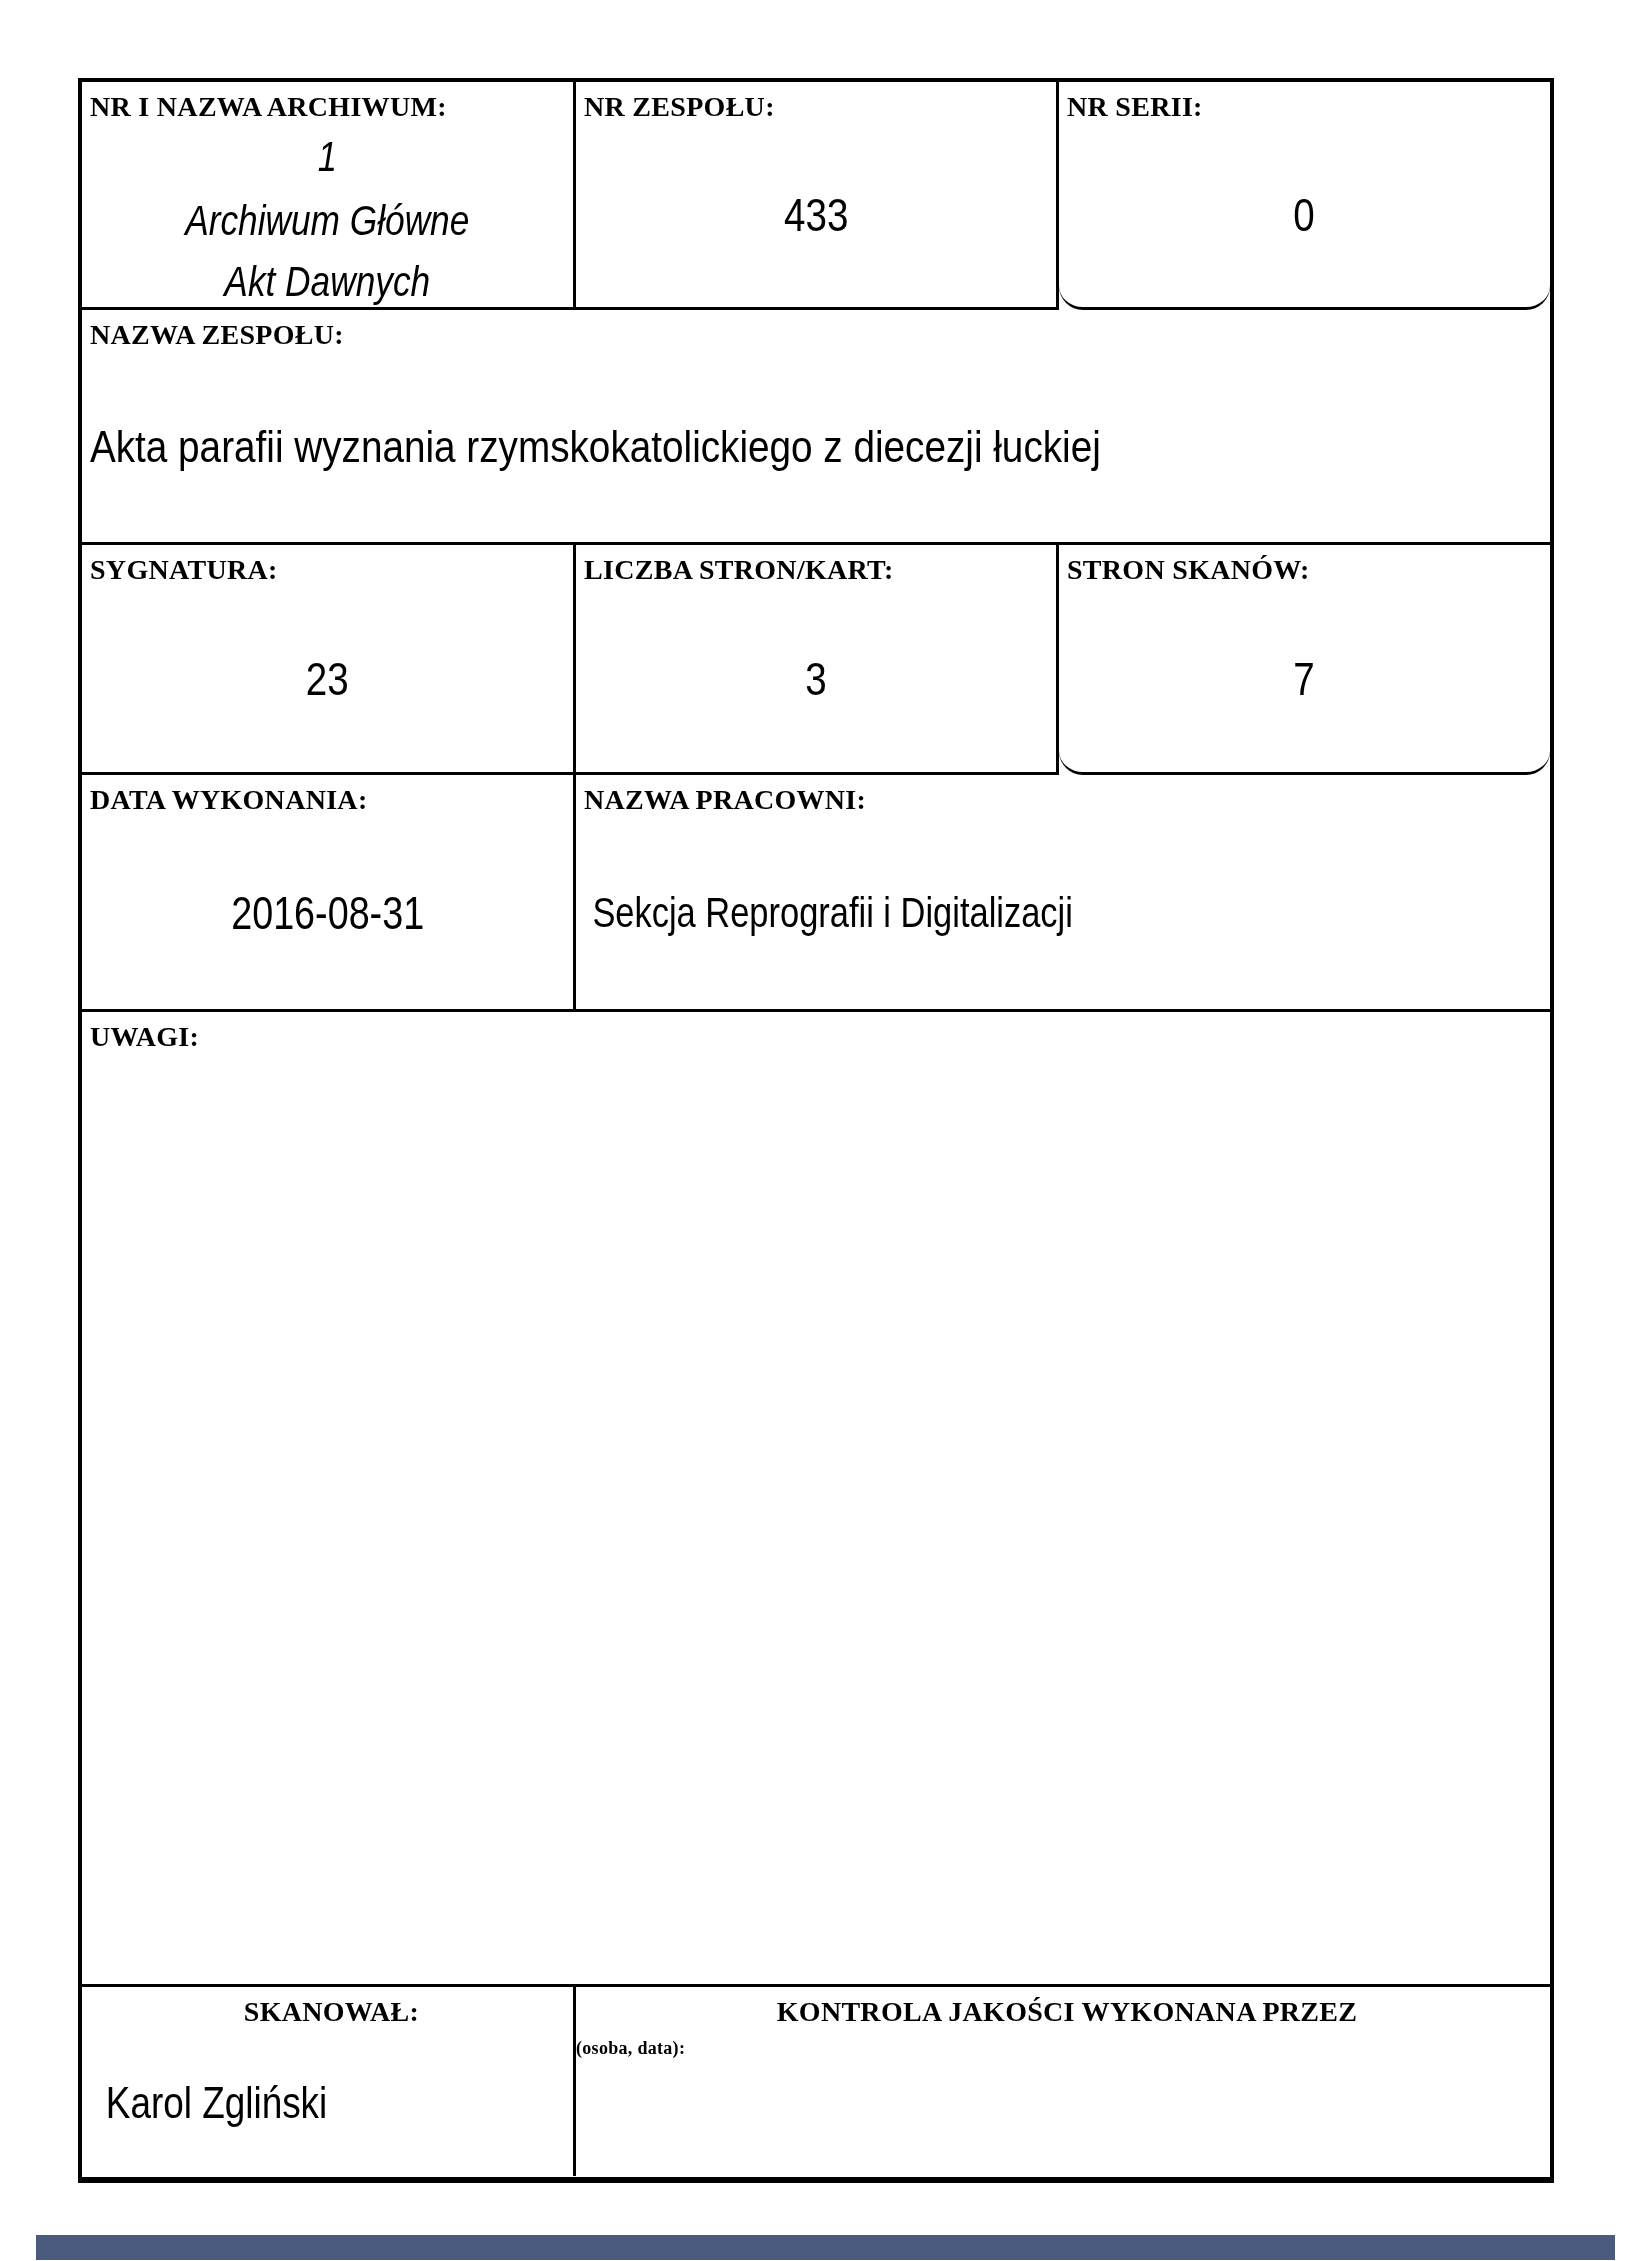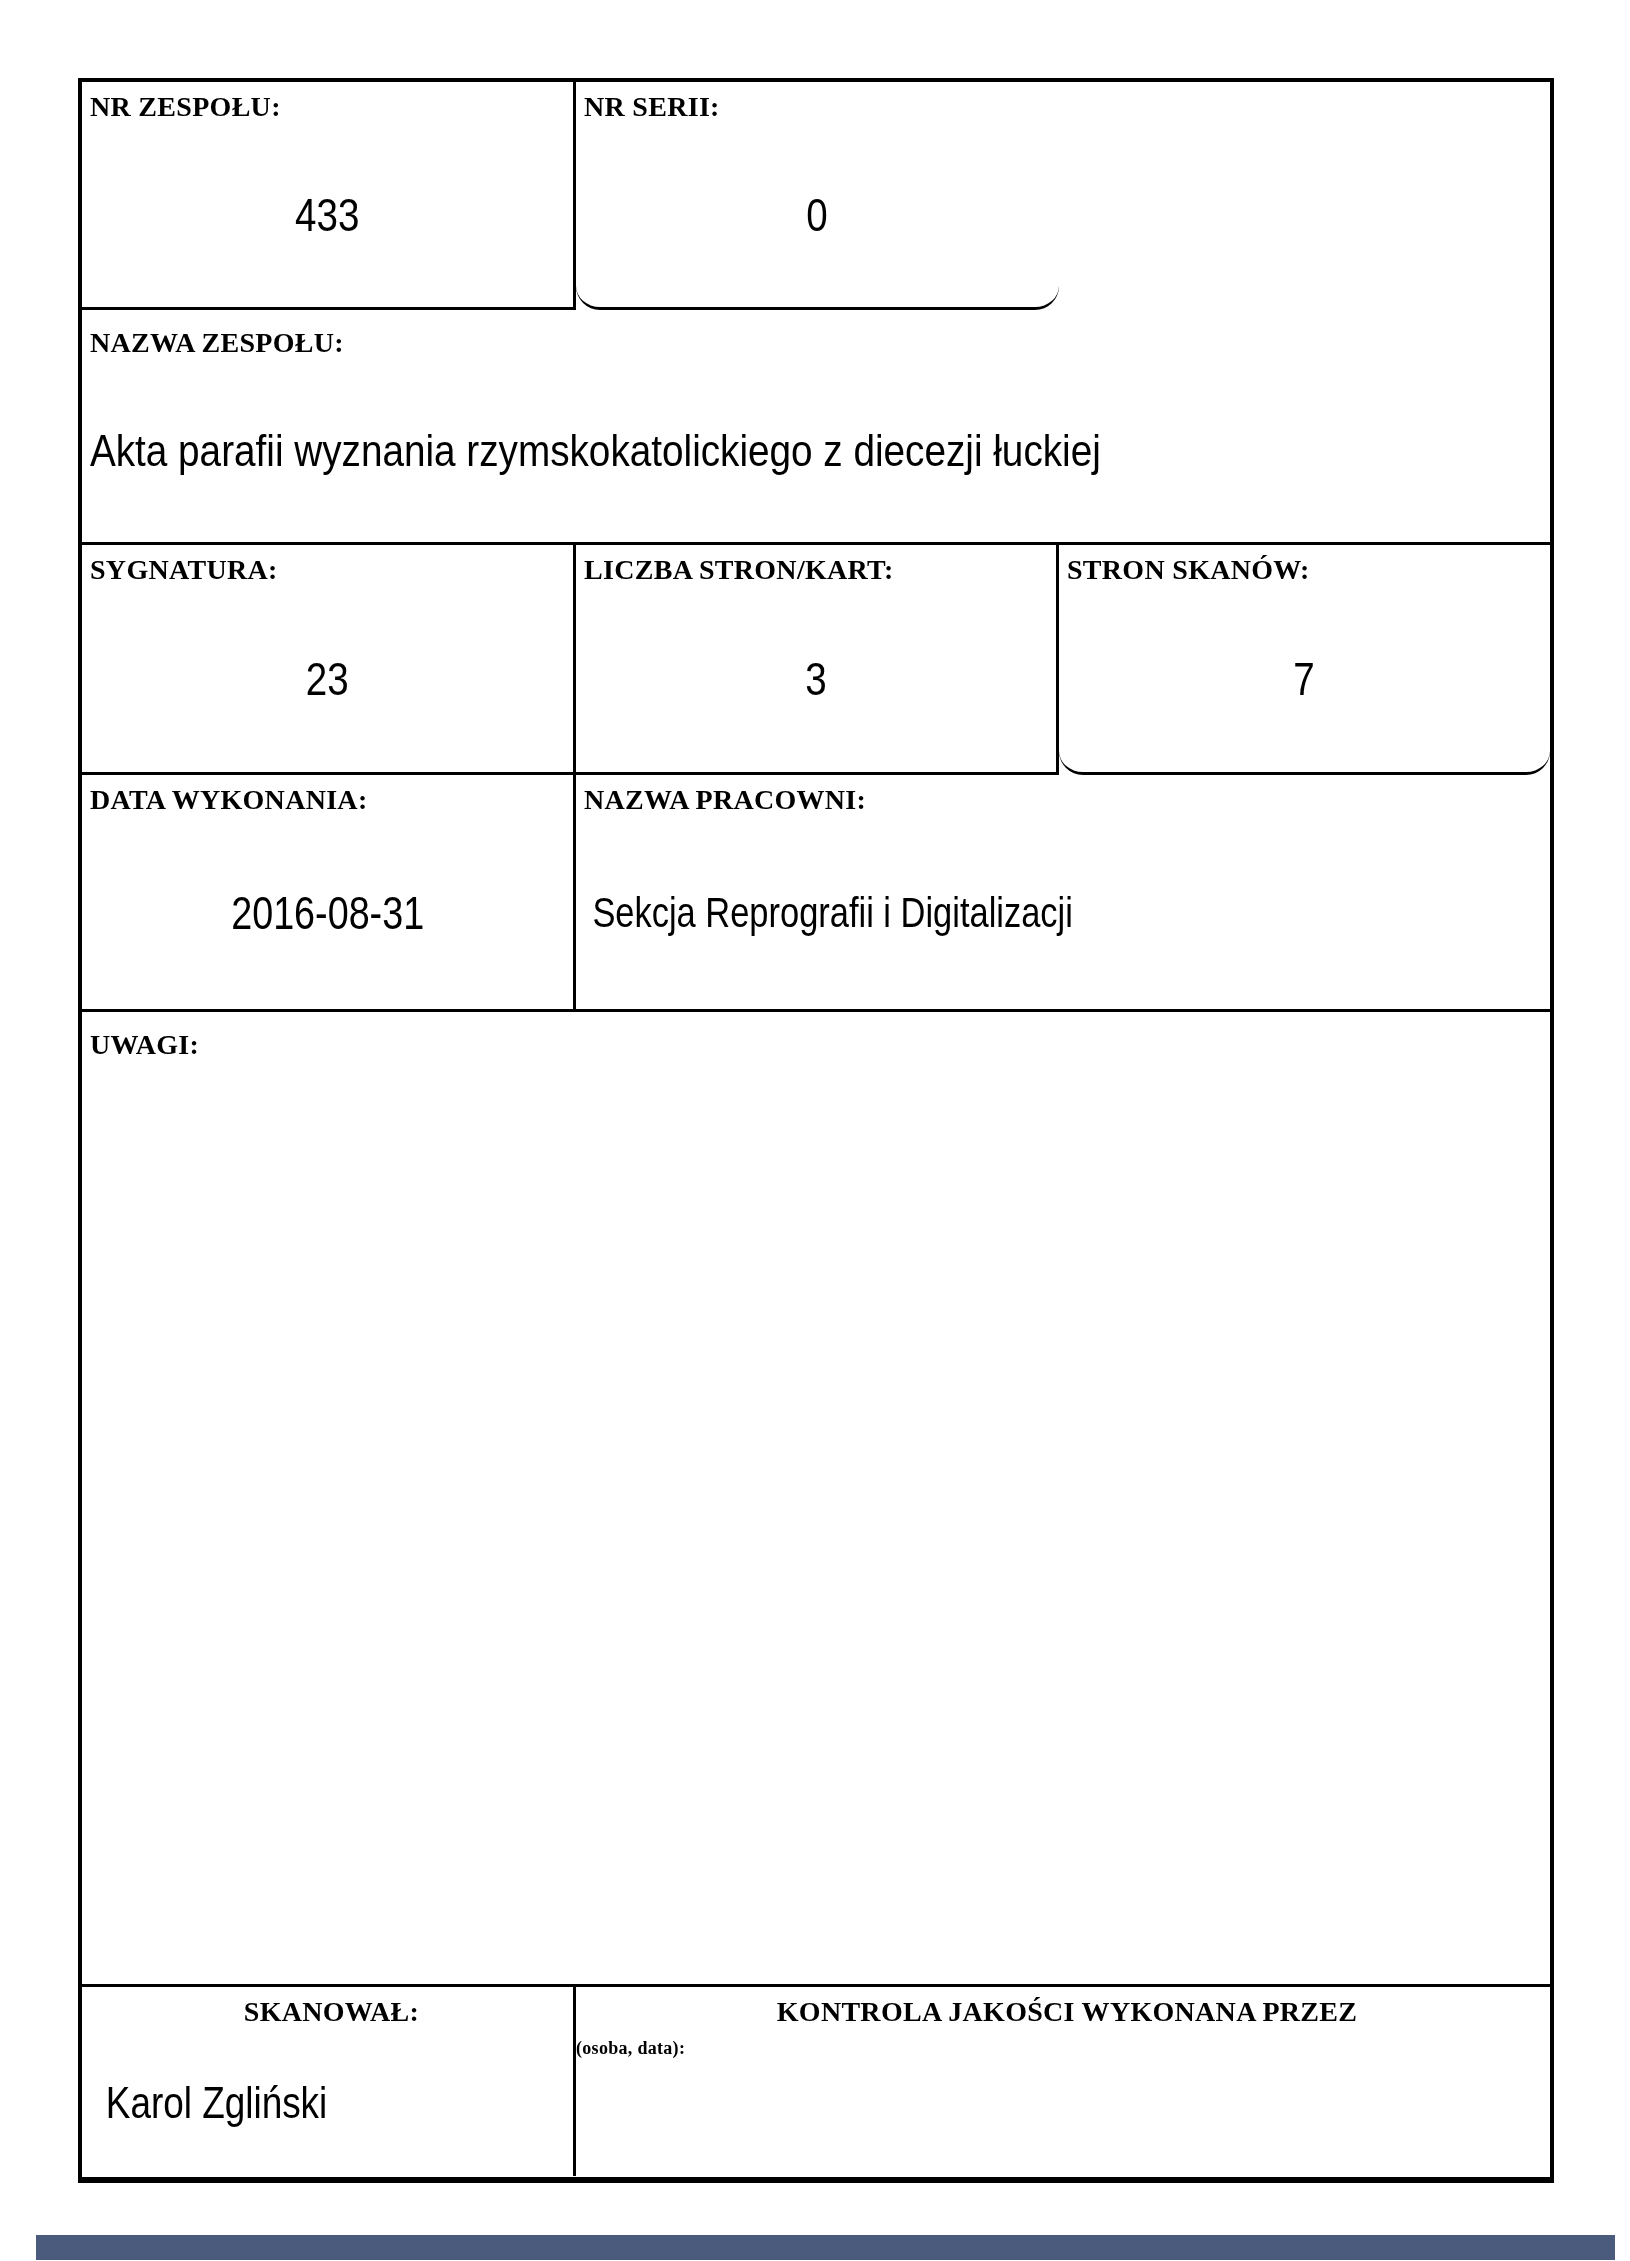--- a/index.html
+++ b/index.html
@@ -31,21 +31,21 @@
   }
   .cell {
     box-sizing: border-box;
     border-right: 3.3px solid #000;
     border-bottom: 3.3px solid #000;
     display: flex;
     flex-direction: column;
     overflow: hidden;
   }
   .cell.last-col { border-right: none; border-radius: 24px; }
-  .cell.span-all { grid-column: 1 / 4; border-right: none; margin-top: 8px; }
+  .cell.span-all { grid-column: 1 / 4; border-right: none; }
   .cell.span-two { grid-column: 2 / 4; border-right: none; }
   .cell.last-row { border-bottom: none; }
 
   .lbl {
     font-family: "Liberation Serif", serif;
     font-weight: bold;
     font-size: 28px;
     line-height: 1.25;
     padding: 6.6px 0 0 8px;
     letter-spacing: 0.3px;
@@ -115,20 +115,30 @@
     background: #4a5b7d;
   }
 </style>
 </head>
 <body>
 
 <div class="page">
 
   <div class="doc-table">
 
+    <div class="cell">
+      <div class="lbl">NR I NAZWA ARCHIWUM:</div>
+      <div class="val-area">
+        <div class="archive-stack">
+          <div class="val ital num">1</div>
+          <div class="val ital name">Archiwum Główne</div>
+          <div class="val ital name">Akt Dawnych</div>
+        </div>
+      </div>
+    </div>
 
     <div class="cell">
       <div class="lbl">NR ZESPOŁU:</div>
       <div class="val-area">
         <div class="val">433</div>
       </div>
     </div>
 
     <div class="cell last-col">
       <div class="lbl">NR SERII:</div>

